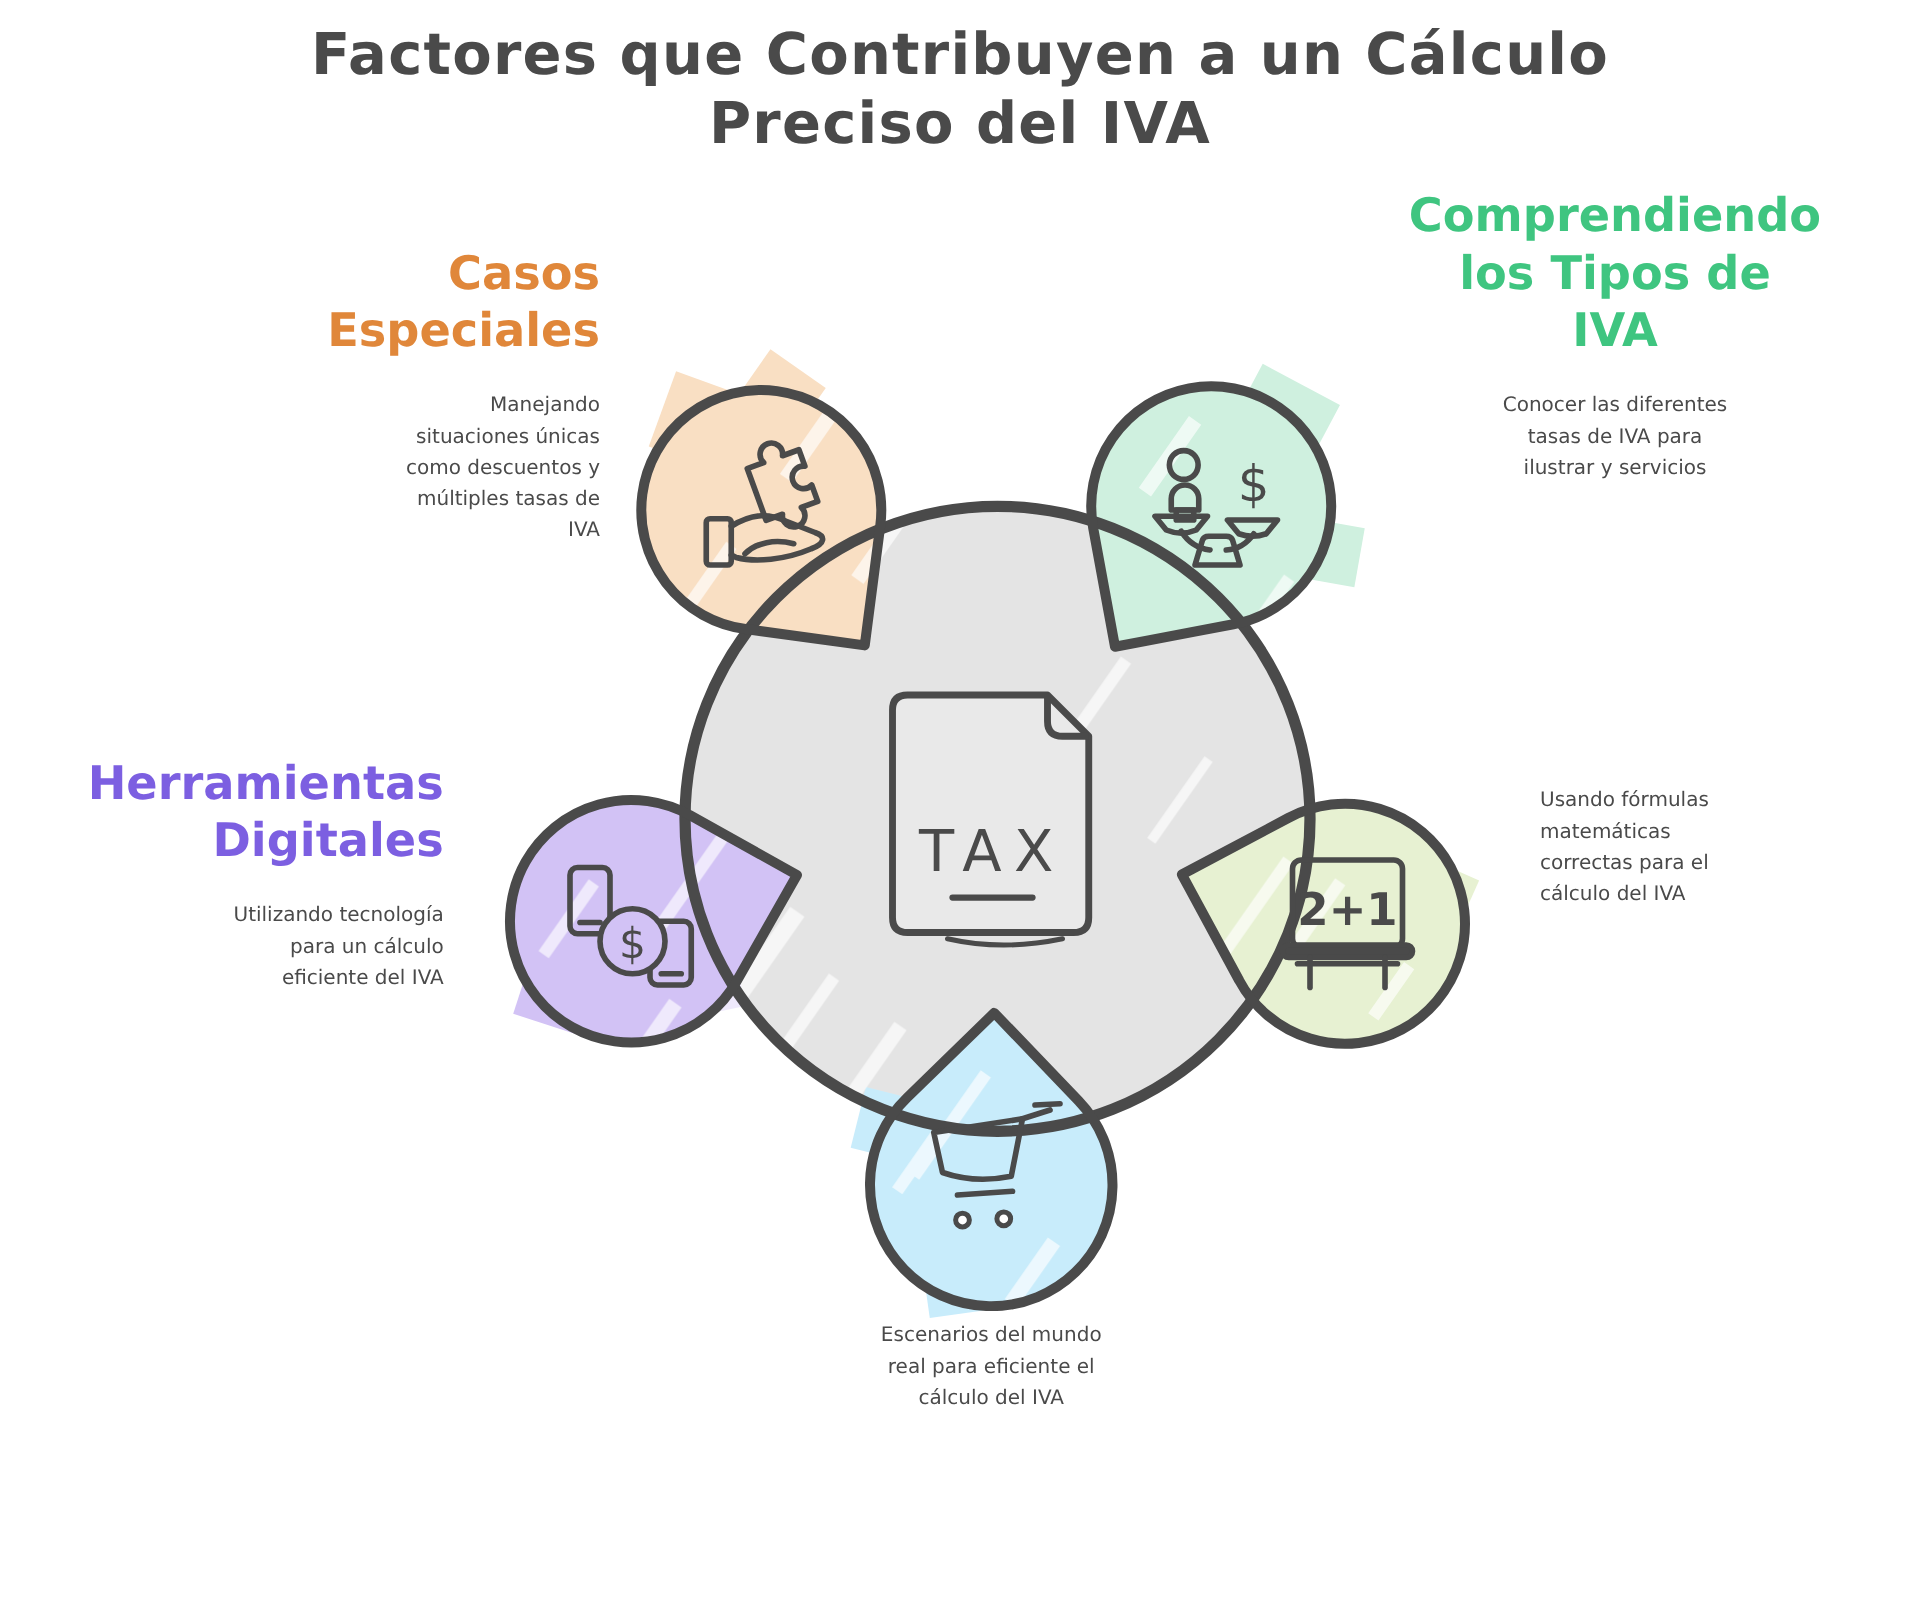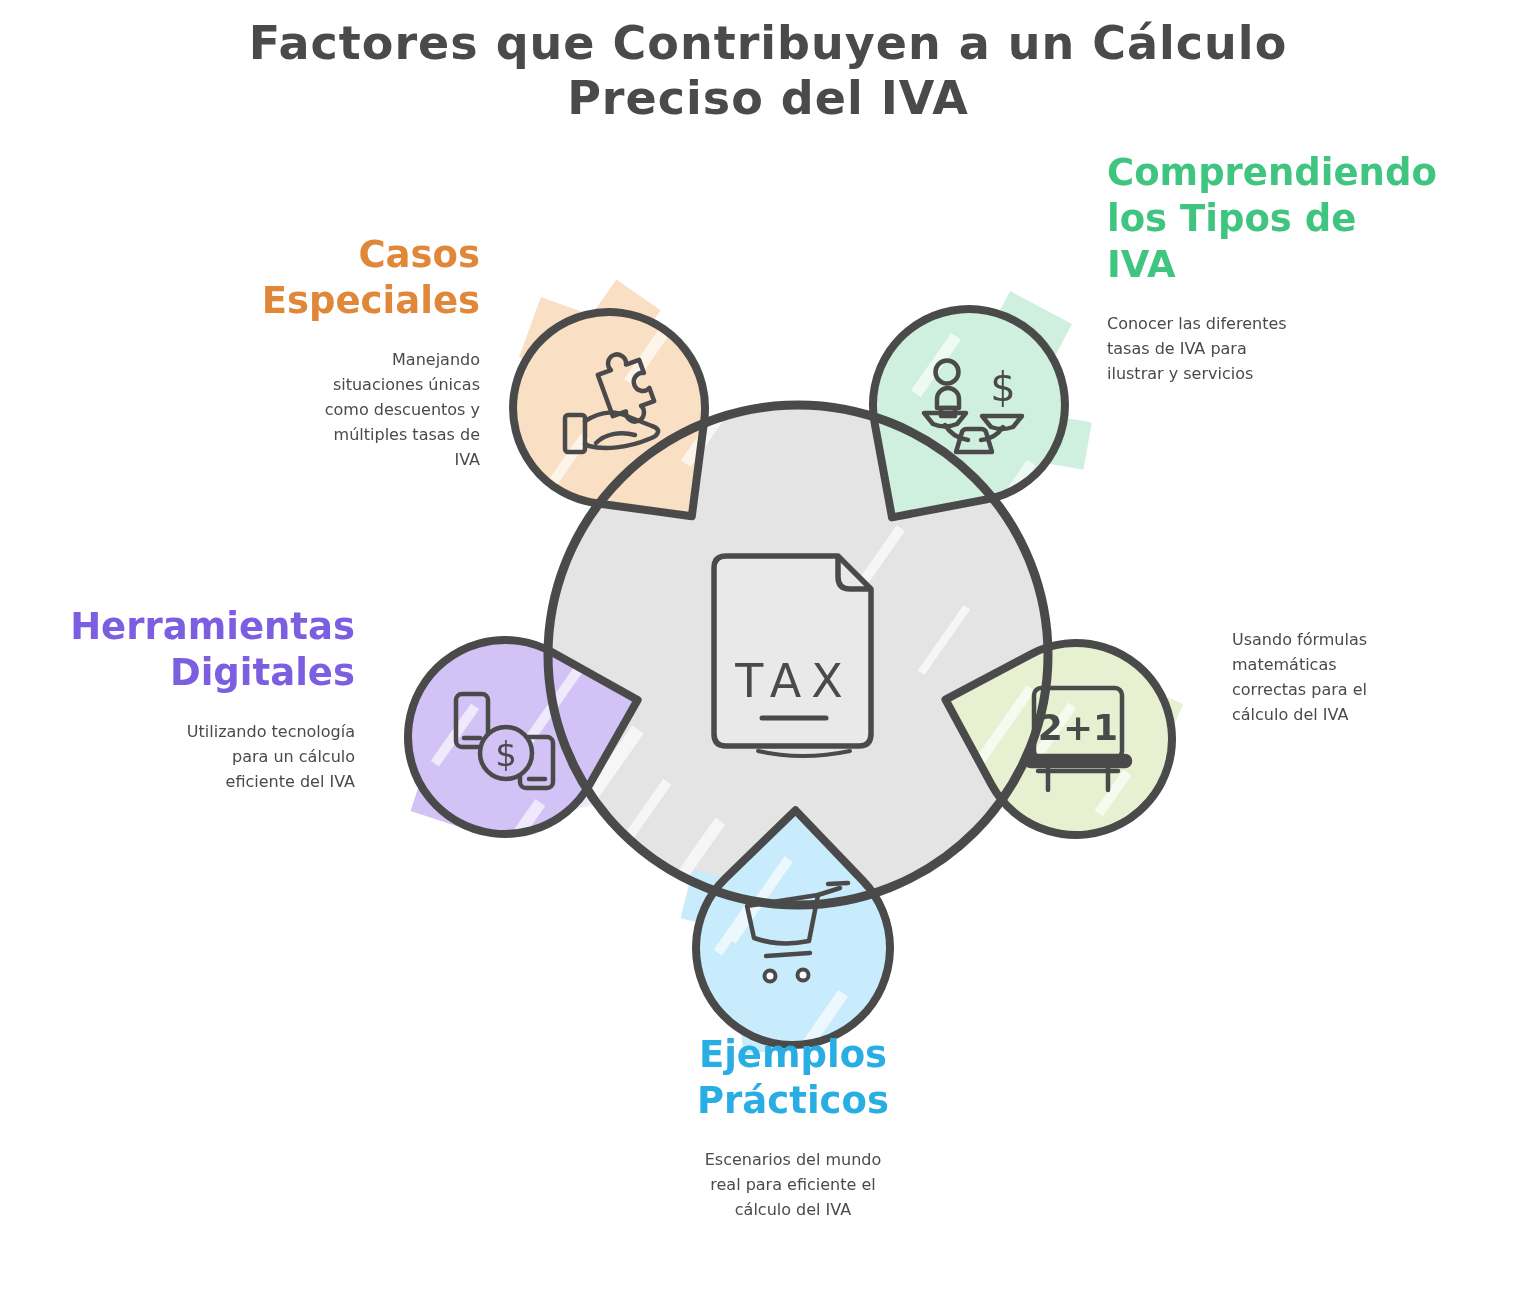--- a/index.html
+++ b/index.html
@@ -13,22 +13,22 @@
   #logo .brand{color:#3b6be8;}
   #logo .tld{color:#212b3c;}
   .section{position:absolute;}
   .section .heading{font-weight:bold;font-size:37px;line-height:1.24;}
   .section .body{margin-top:24px;font-size:16px;line-height:1.56;color:#4a4a4a;}
   .c-orange{color:#e0873a;}
   .c-green{color:#3fc580;}
   .c-purple{color:#7c5fe1;}
   .c-lime{color:#8fc226;}
   .c-sky{color:#29aee4;}
-  #sec-casos{right:1056px;top:196px;width:340px;text-align:right;margin-top:36px;}
-  #sec-tipos{left:1107px;top:150px;width:370px;text-align:left;}
+  #sec-casos{right:1056px;top:196px;width:340px;text-align:right;}
+  #sec-tipos{left:1107px;top:150px;width:370px;text-align:center;}
   #sec-herramientas{right:1181px;top:604px;width:360px;text-align:right;}
   #sec-aplicando{left:1232px;top:604px;width:300px;text-align:left;}
   #sec-ejemplos{left:793px;top:1032px;width:440px;transform:translateX(-50%);text-align:center;}
   #diagram{position:absolute;left:0;top:0;}
 </style>
 </head>
 <body>
 
 <div id="stage">
 
@@ -171,22 +171,20 @@
   </div>
 
   <div id="sec-aplicando" class="section">
     <div class="body pre">Usando fórmulas
 matemáticas
 correctas para el
 cálculo del IVA</div>
   </div>
 
   <div id="sec-ejemplos" class="section">
-    <div class="heading c-sky pre">Ejemplos
-Prácticos</div>
     <div class="body pre">Escenarios del mundo
 real para eficiente el
 cálculo del IVA</div>
   </div>
 
   <div id="sec-herramientas" class="section">
     <div class="heading c-purple pre">Herramientas
 Digitales</div>
     <div class="body pre">Utilizando tecnología
 para un cálculo

